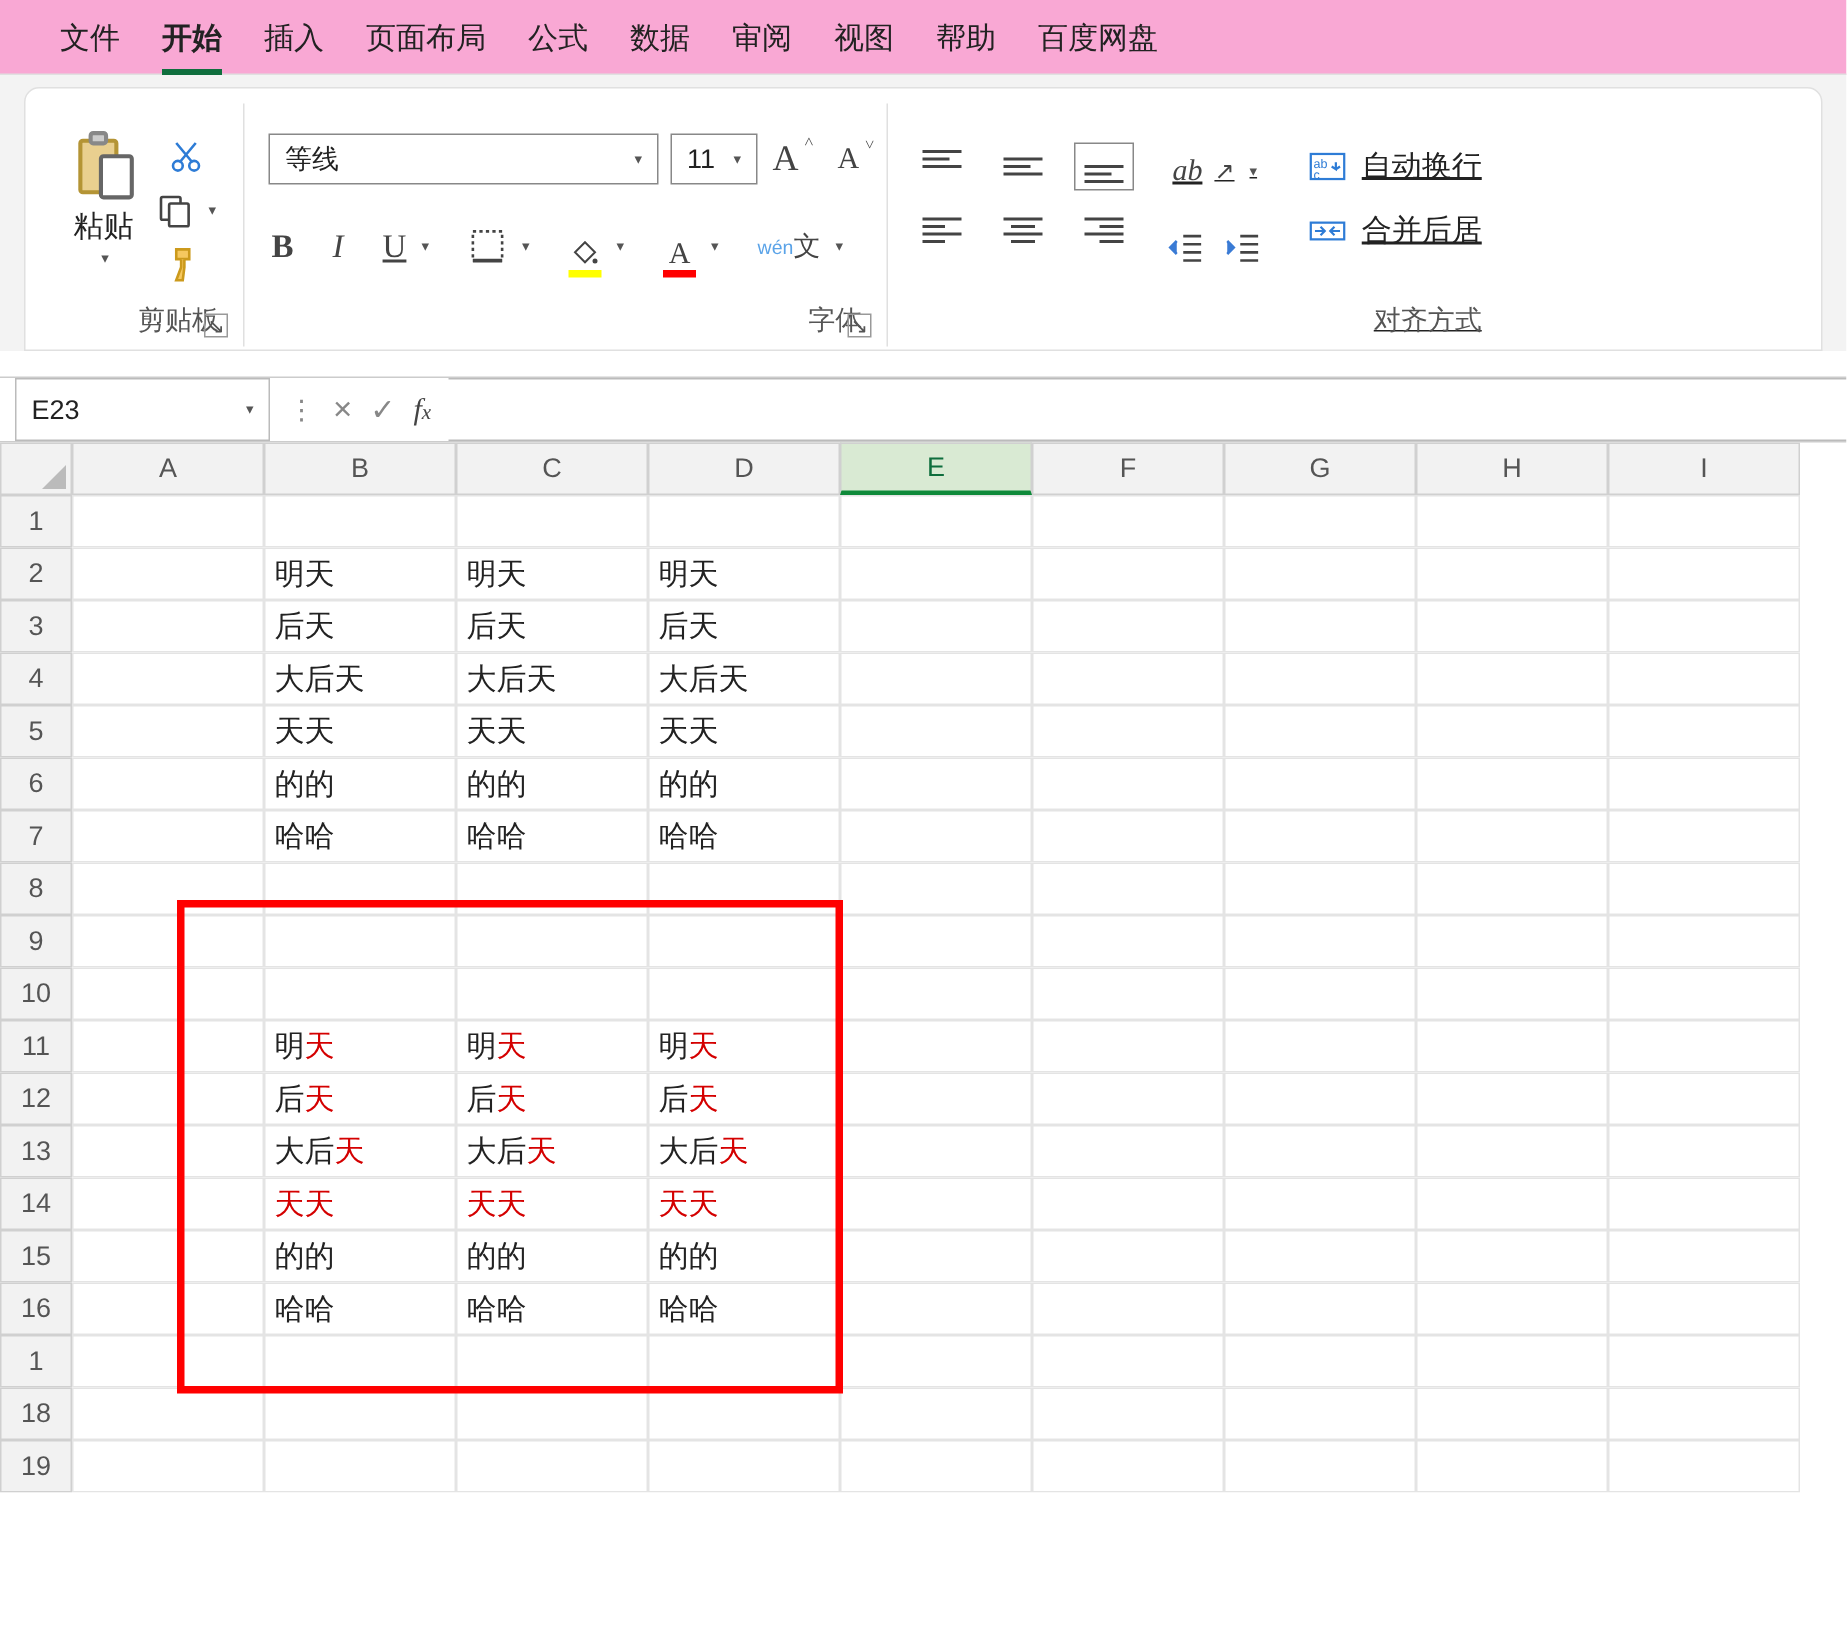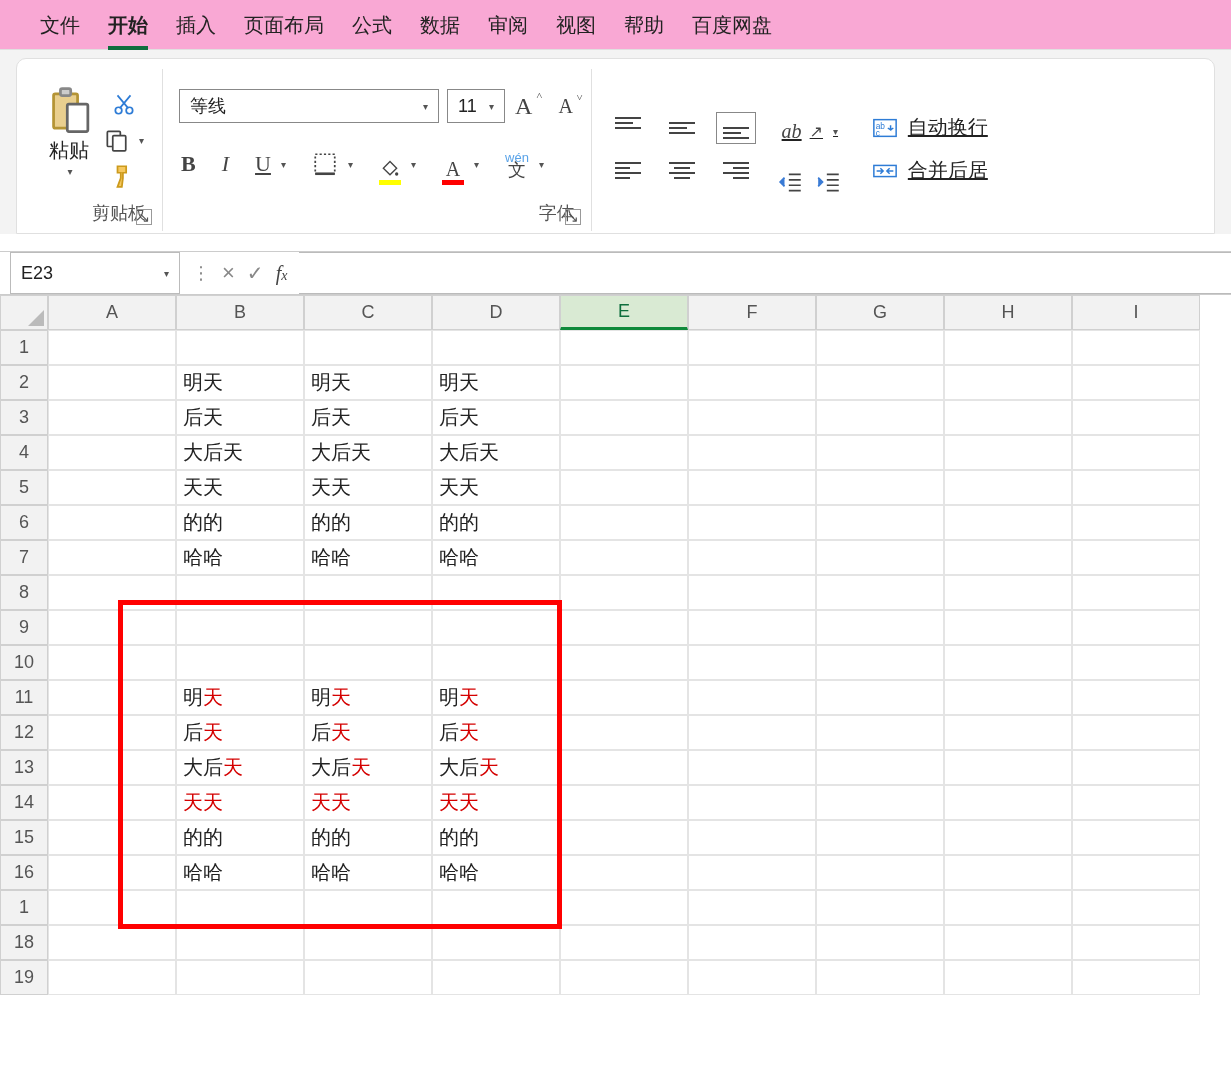--- a/index.html
+++ b/index.html
@@ -118,21 +118,21 @@
   }
   .align-ico {
     display:flex; flex-direction:column; justify-content:center; gap:3px;
     width:26px; height:22px;
   }
   .align-ico span { height:2px; background:#444; display:block; }
   .align-boxed {
     border:1px solid #888; padding:4px 6px;
   }
   .wen-ico {
-    display:flex; flex-direction:column; align-items:center; font-size:13px; line-height:13px; color:#5aa3e8;
+    display:flex; flex-direction:row; align-items:center; font-size:13px; line-height:13px; color:#5aa3e8;
   }
   .merge-col { display:flex; flex-direction:column; gap:16px; font-size:20px; }
   .merge-item { display:flex; align-items:center; gap:10px; cursor:pointer; }
   .paste-big {
     display:flex; flex-direction:column; align-items:center; gap:2px; cursor:pointer;
   }
   .cell-ref-row {
     display:flex;
     align-items:center;
     border-top:1px solid #ccc;
@@ -399,20 +399,23 @@
         </div>
         <div class="merge-item">
           <svg viewBox="0 0 28 24">
                 <rect x="2" y="6" width="24" height="12" stroke="#2e7cd6"></rect>
                 <path d="M5 12 h7 m-3 -3 l3 3 -3 3 M23 12 h-7 m3 -3 l-3 3 3 3" stroke="#2e7cd6"></path>
               </svg>
           <span>合并后居</span>
         </div>
       </div>
     </div>
+    <div class="group-label">
+      <span>对齐方式</span>
+    </div>
   </div>
 
 </div>
 </div>
 
 <div class="cell-ref-row">
   <div class="name-box">
     <span>E23</span>
     <span class="dd">▾</span>
   </div>

